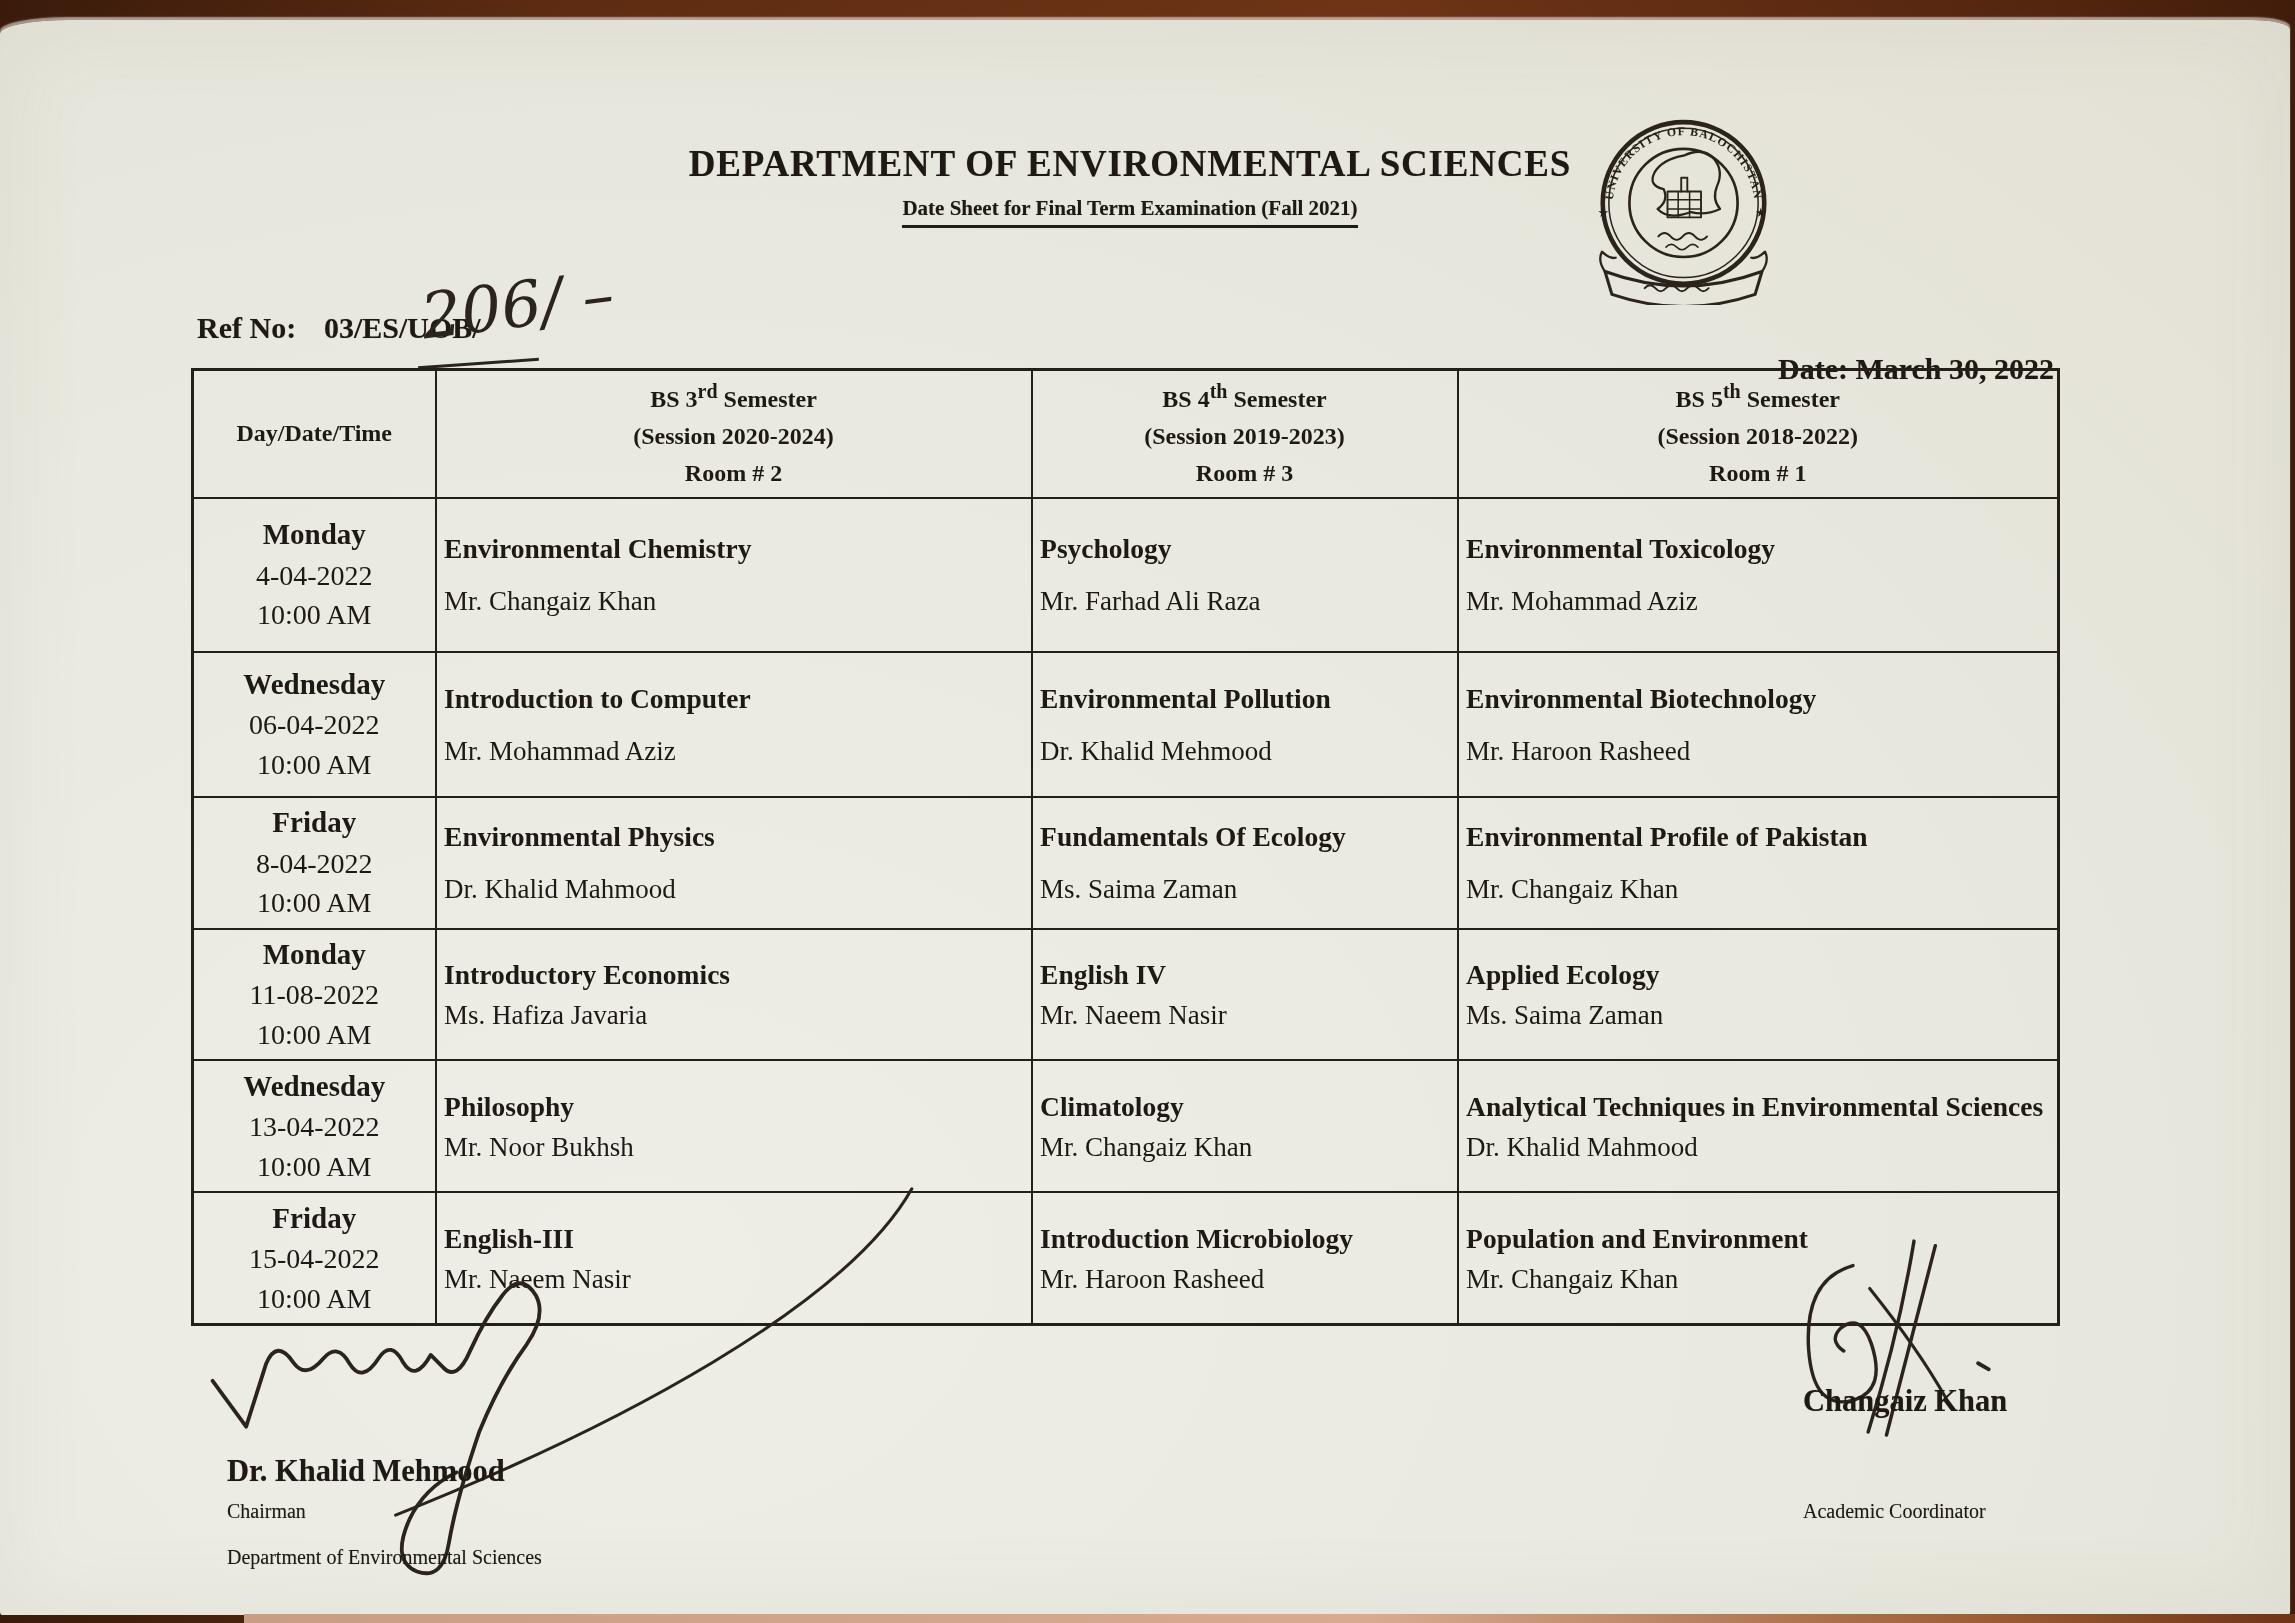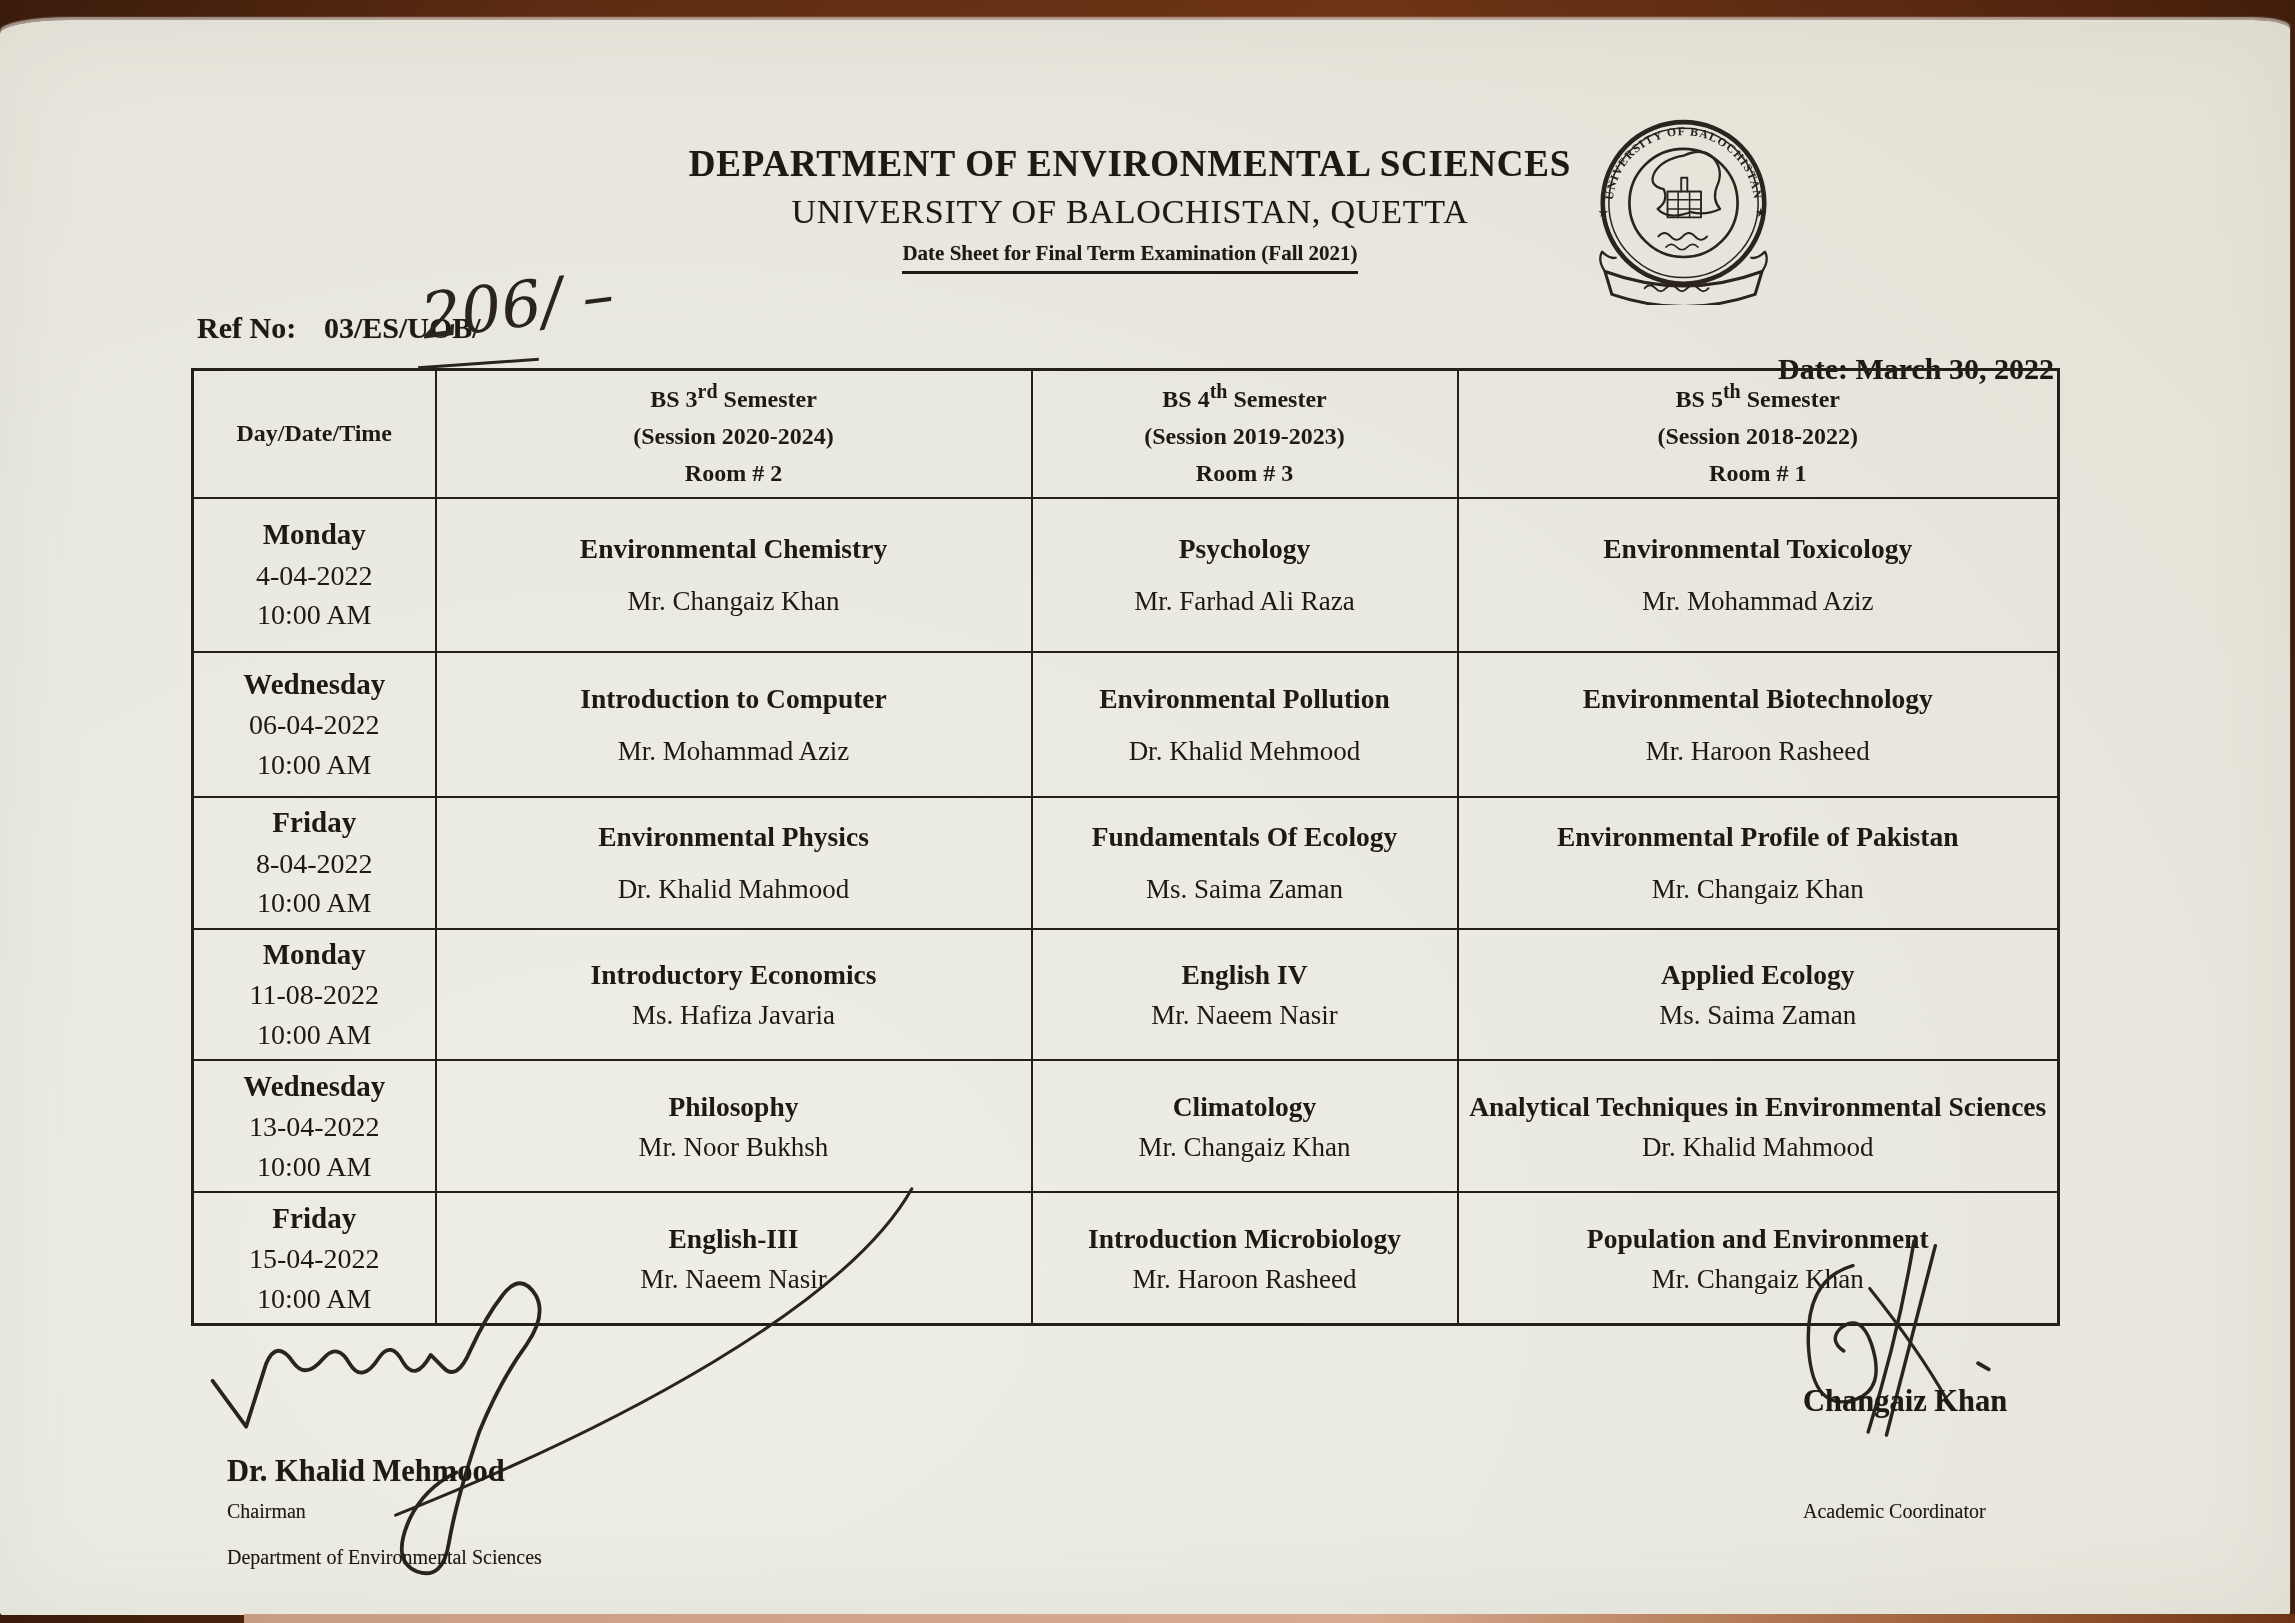--- a/index.html
+++ b/index.html
@@ -37,40 +37,39 @@
   .ref-underline{position:absolute;left:418px;top:362px;width:121px;height:3.1px;background:#2a241d;transform:rotate(-4deg);}
   .date-label{position:absolute;left:1778px;top:312px;font-size:30px;font-weight:bold;margin-top:40px;}
 
   
   table.sched{position:absolute;left:191px;top:368px;border-collapse:collapse;table-layout:fixed;}
   table.sched th,table.sched td{border:2.3px solid #241f19;vertical-align:middle;padding:4.6px 7.6px;background:transparent;}
   table.sched{border:3.1px solid #241f19;}
   th.colhead{font-size:24px;font-weight:bold;line-height:1.55;}
   td.daycell{text-align:center;font-size:28px;line-height:1.42;}
   td.daycell .day{font-weight:bold;font-size:29px;}
-  td.cell{text-align:center;}
+  td.cell{}
   .course{font-size:27.5px;font-weight:bold;line-height:1.25;}
   .teacher{font-size:27px;margin-top:20px;}
   td.tight .teacher{margin-top:7.6px;}
 
   
   .sig-name{position:absolute;font-size:30.5px;font-weight:bold;}
   .sig-line{position:absolute;font-size:20px;}
   svg.overlay{position:absolute;pointer-events:none;}
   .ink{stroke:#2b241c;fill:none;stroke-linecap:round;stroke-linejoin:round;}
 </style>
 </head>
 <body>
 
 <div class="paper"></div>
 <div class="bottom-strip"></div>
 
 <div class="hdr">
   <div class="t1 soft">DEPARTMENT OF ENVIRONMENTAL SCIENCES</div>
-  <div class="t2 soft">UNIVERSITY OF BALOCHISTAN, QUETTA</div>
   <div class="t3 soft"><span class="ul">Date Sheet for Final Term Examination (Fall 2021)</span></div>
 </div>
 
 <svg class="overlay" style="left:1591px;top:113px;" width="185" height="192" viewBox="0 0 242 252">
   <circle cx="121" cy="118" r="106" class="ink" stroke-width="6"></circle>
   <circle cx="121" cy="118" r="98" class="ink" stroke-width="2"></circle>
   <circle cx="121" cy="118" r="71" class="ink" stroke-width="3.5"></circle>
   <path id="ringArc" d="M 28 122 A 93 93 0 0 1 214 122" fill="none" stroke="none"></path>
   <text font-size="15.5" font-weight="bold" letter-spacing="1.5" fill="#241f19" font-family="Liberation Serif,serif">
     <textPath href="#ringArc" startOffset="50%" text-anchor="middle">UNIVERSITY OF BALOCHISTAN</textPath>

